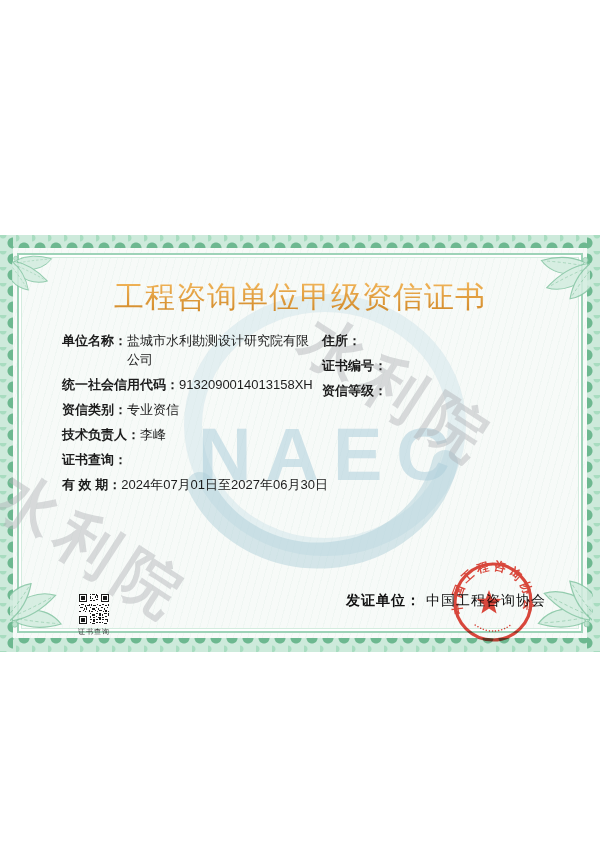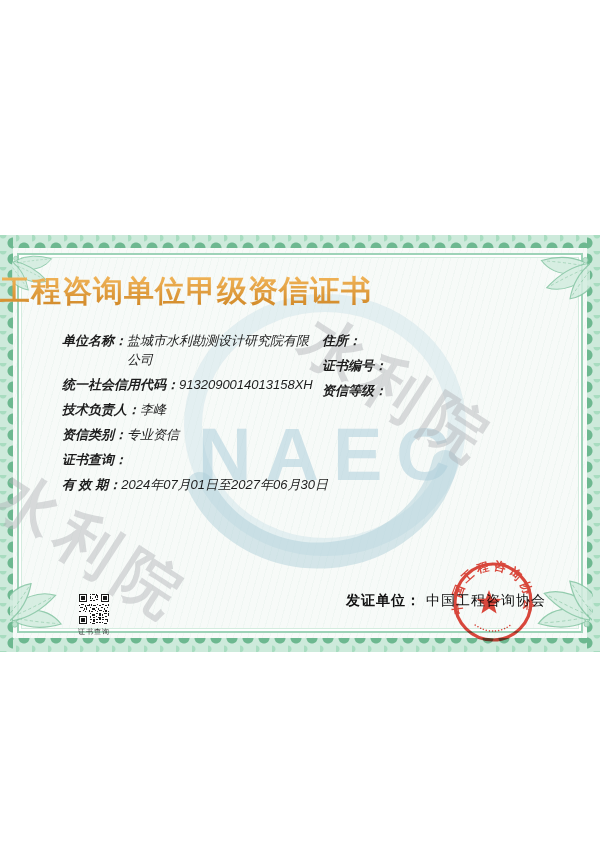--- a/index.html
+++ b/index.html
@@ -48,34 +48,34 @@
     letter-spacing:14px; color:rgba(173,205,219,0.55);
     font-family:"Liberation Sans", sans-serif;margin-top:19px; }
   .wm-cn { position:absolute; font-size:62px; font-weight:bold;
     color:rgba(176,178,181,0.45); letter-spacing:10px; white-space:nowrap;
     transform-origin:left top; transform:rotate(33deg);
     font-family:"Liberation Serif", serif; }
   .wm-cn-1 { left:330px; top:62px; }
   .wm-cn-2 { left:24px;  top:218px; }
 
   
-  .title { position:absolute; left:0; right:0; top:36px; 
-    font-size:30px; font-weight:bold; letter-spacing:1px; color:#E09A38;
+  .title { position:absolute; left:0; right:0; top:42px; text-align:center;
+    font-size:30px; font-weight:normal; letter-spacing:1px; color:#E09A38;
     text-shadow:0 1px 0 rgba(190,120,30,0.35); }
   @supports (-webkit-background-clip:text) {
     .title { background:linear-gradient(180deg,#EFB256 15%,#D28A2A 85%);
       -webkit-background-clip:text; -webkit-text-fill-color:transparent; text-shadow:none; }
   }
 
   
   .fields { position:absolute; left:62px; right:52px; top:96px; display:flex; gap:8px;
     font-size:13px; color:#1c1c1c; }
   .col-l { width:252px; flex:none; }
   .col-r { flex:1; }
-  .field { display:flex; line-height:19px; margin-bottom:6px;font-style:italic; }
+  .field { display:flex; line-height:19px; margin-bottom:6px; }
   .field .lbl { font-weight:bold; white-space:nowrap; }
   .field .val { flex:1; }
   .field.nowrap .val { white-space:nowrap; }
 
   
   .qr-wrap { position:absolute; left:76px; top:359px; width:36px; text-align:center; }
   .qr-wrap svg { display:block; margin:0 auto; }
   .qr-caption { margin-top:3px; font-size:7px; letter-spacing:1px; color:#333;
     white-space:nowrap; }
 
@@ -147,26 +147,26 @@
       <div class="col-l">
         <div class="field">
           <span class="lbl">单位名称：</span>
           <span class="val">盐城市水利勘测设计研究院有限公司</span>
         </div>
         <div class="field nowrap">
           <span class="lbl">统一社会信用代码：</span>
           <span class="val">9132090014013158XH</span>
         </div>
         <div class="field">
+          <span class="lbl">资信类别：</span>
+          <span class="val">专业资信</span>
+        </div>
+        <div class="field">
           <span class="lbl">技术负责人：</span>
           <span class="val">李峰</span>
-        </div>
-        <div class="field">
-          <span class="lbl">资信类别：</span>
-          <span class="val">专业资信</span>
         </div>
         <div class="field nowrap">
           <span class="lbl">证书查询：</span>
         </div>
         <div class="field nowrap">
           <span class="lbl">有 效 期：</span>
           <span class="val">2024年07月01日至2027年06月30日</span>
         </div>
       </div>
       <div class="col-r">

